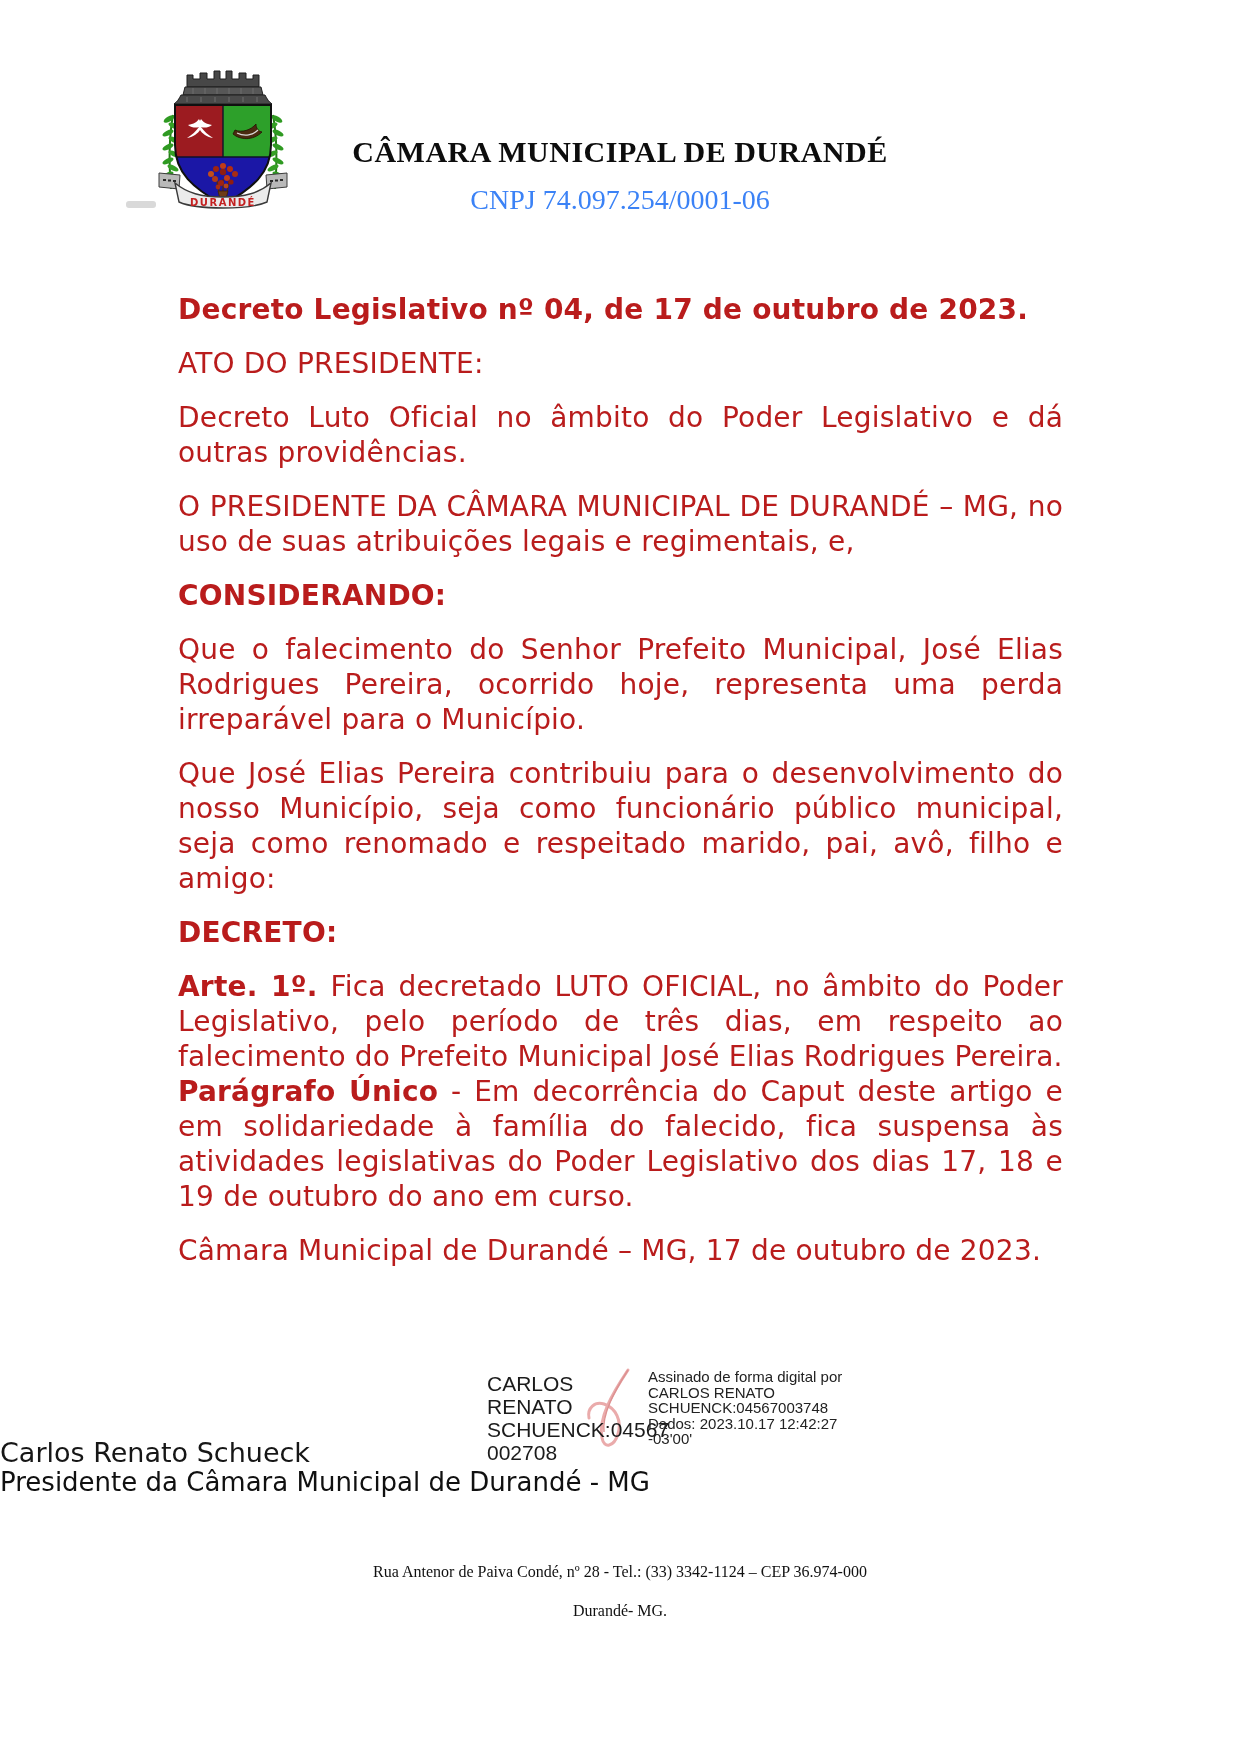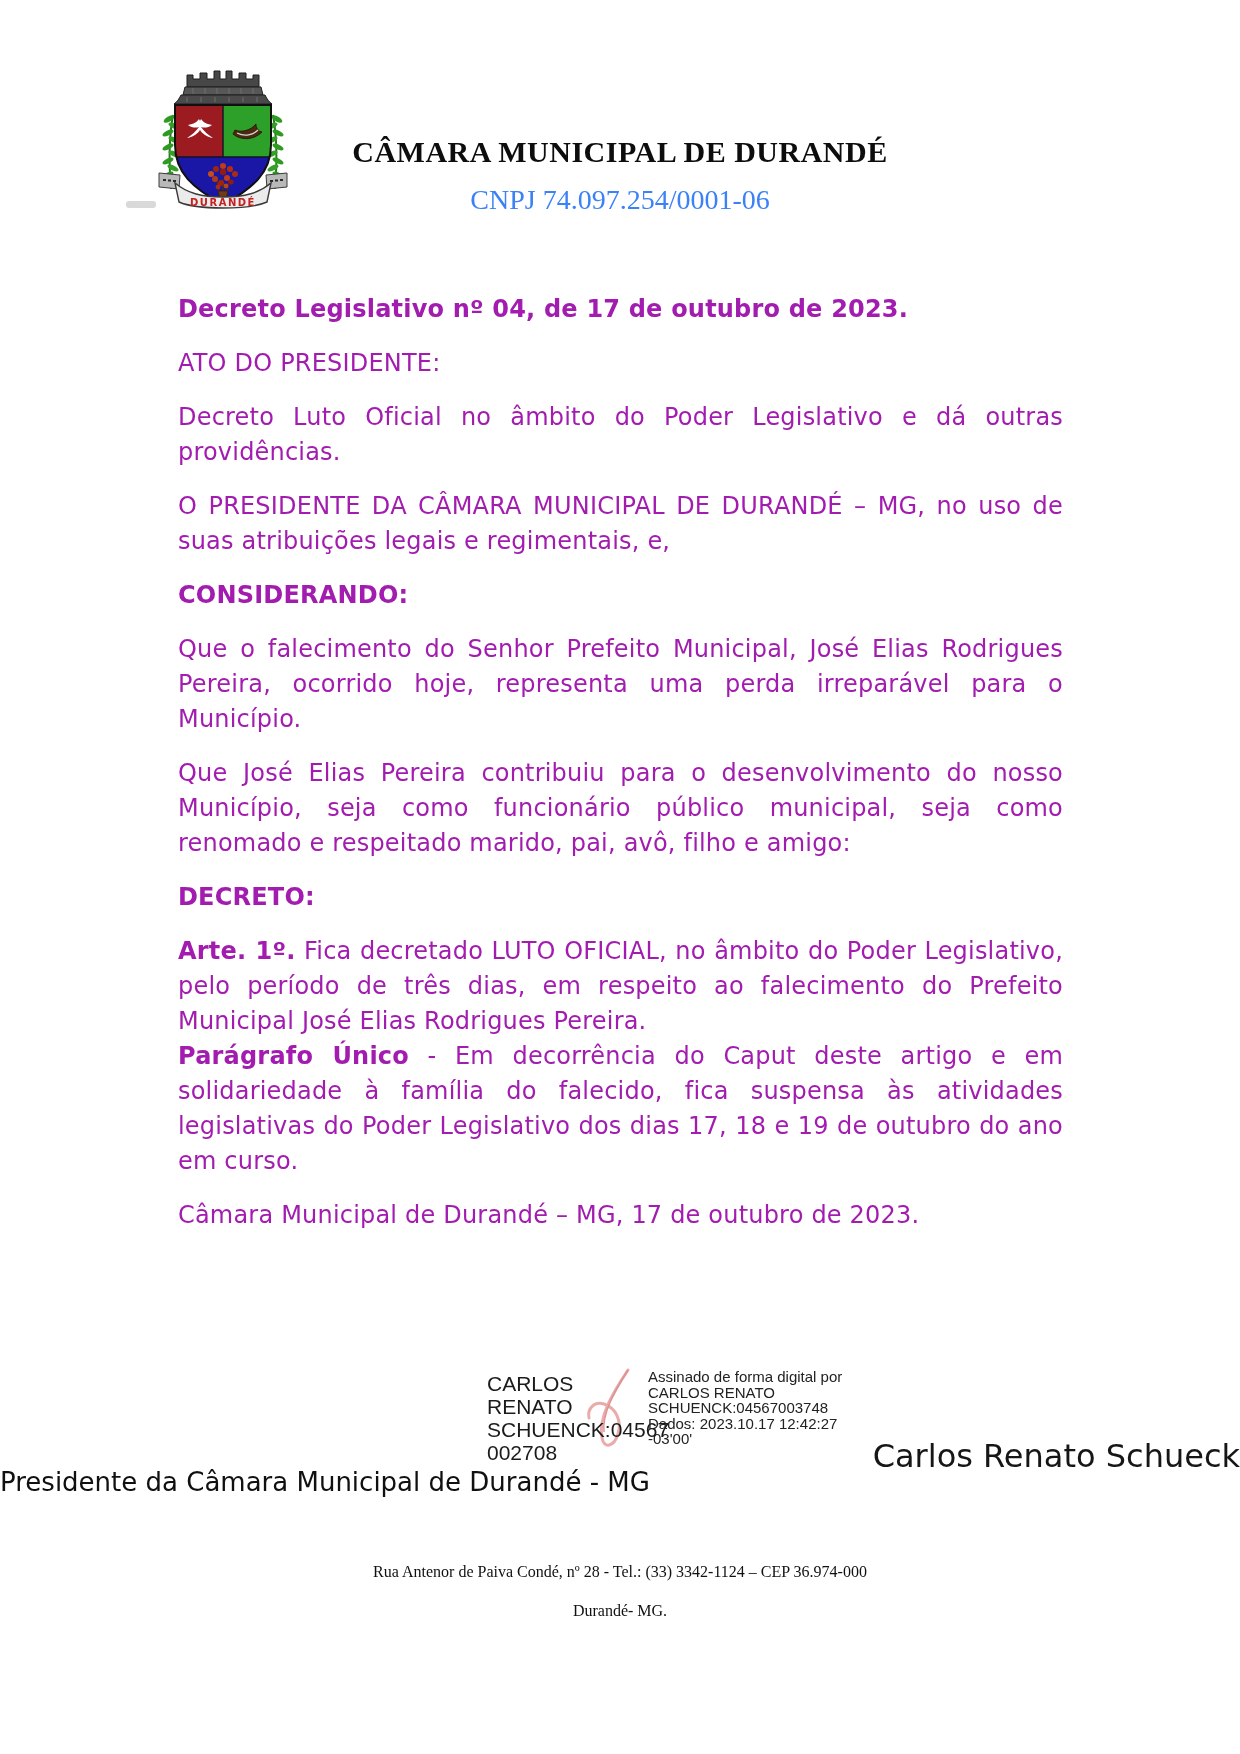--- a/index.html
+++ b/index.html
@@ -17,41 +17,41 @@
     font-family:"Liberation Serif", serif; font-weight:bold; font-size:30px;
     letter-spacing:0.5px; color:#0d0d0d;margin-top:21px;
   }
   .hdr-cnpj {
     position:absolute; top:184px; left:0; width:100%; text-align:center;
     font-family:"Liberation Serif", serif; font-size:28px; color:#3b82f6;
   }
   
   .doc-body {
     position:absolute; left:178px; top:292px; width:885px;
-    font-size:24px; line-height:35px; text-align:justify;
-    letter-spacing:0.2px; color:#a21caf;
+    font-size:28px; line-height:35px; text-align:justify;
+    letter-spacing:0.2px; color:#b91c1c;
   }
   .doc-body p { margin:0 0 19px 0; }
   .doc-body p.tight { margin-bottom:0; }
   .b { font-weight:bold; }
   
   .sig-swoosh { position:absolute; left:578px; top:1366px; width:66px; height:88px; }
   .sig-stamp {
     position:absolute; left:487px; top:1372px; width:150px;
     font-family:"Liberation Sans", sans-serif; font-size:21px; line-height:23px;
     color:#1b1b1b; text-align:left;
   }
   .sig-info {
     position:absolute; left:648px; top:1369px; width:230px;
     font-family:"Liberation Sans", sans-serif; font-size:15px; line-height:15.5px;
     color:#222; text-align:left;
   }
   .sig-name {
-    position:absolute; top:1437px; left:0; width:100%; text-align:right;
-    font-size:32px; color:#161616;
+    position:absolute; top:1437px; left:0; width:100%; text-align:left;
+    font-size:27px; color:#161616;
   }
   .sig-title {
     position:absolute; top:1467px; left:0; width:100%; text-align:left;
     font-size:26px; font-weight:normal; color:#101010;
   }
   
   .footer {
     position:absolute; top:1552px; left:0; width:100%; text-align:center;
     font-family:"Liberation Serif", serif; font-size:16px; line-height:39px;
     color:#111;

